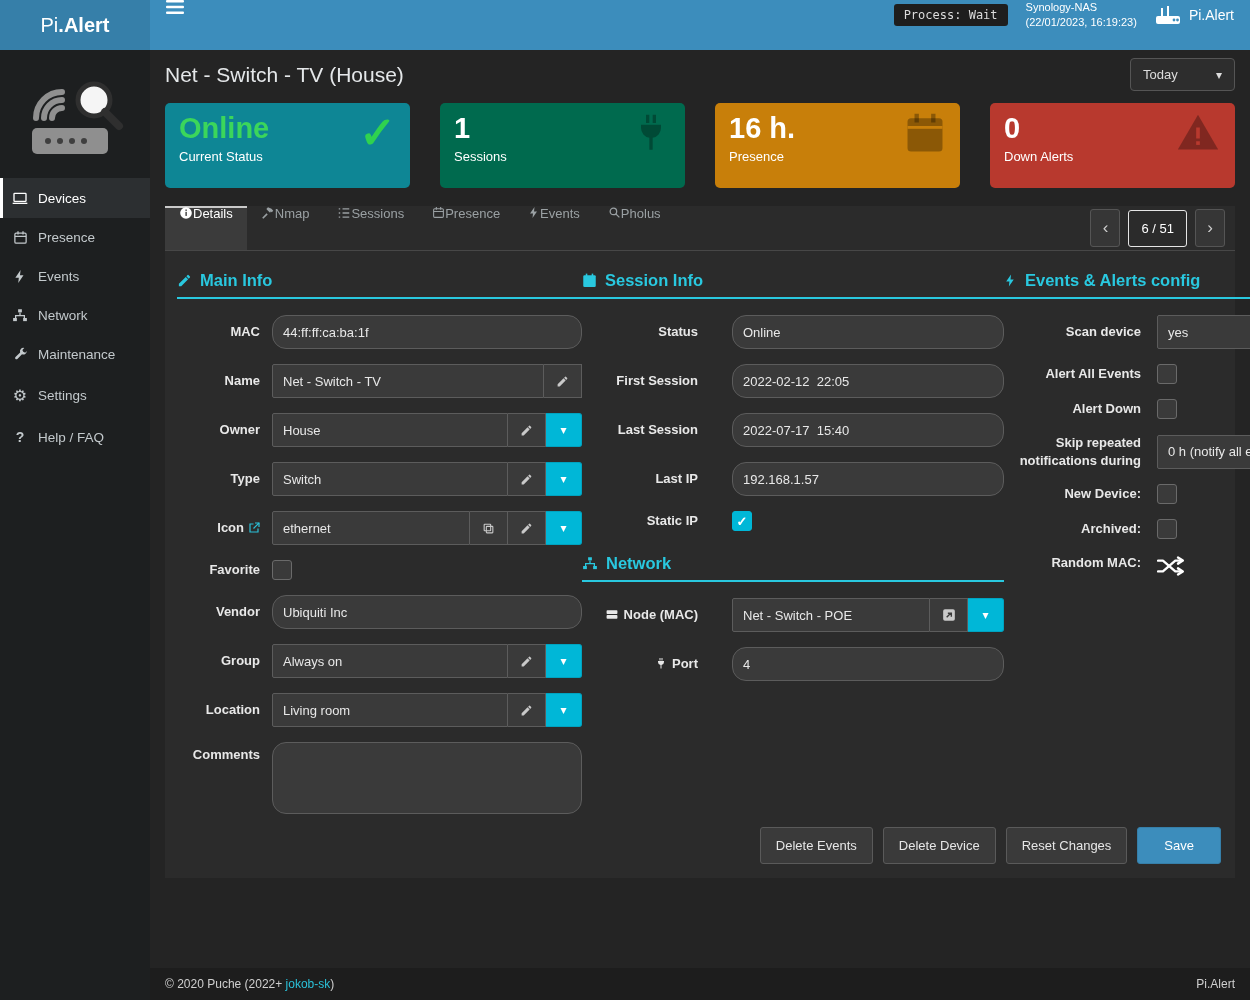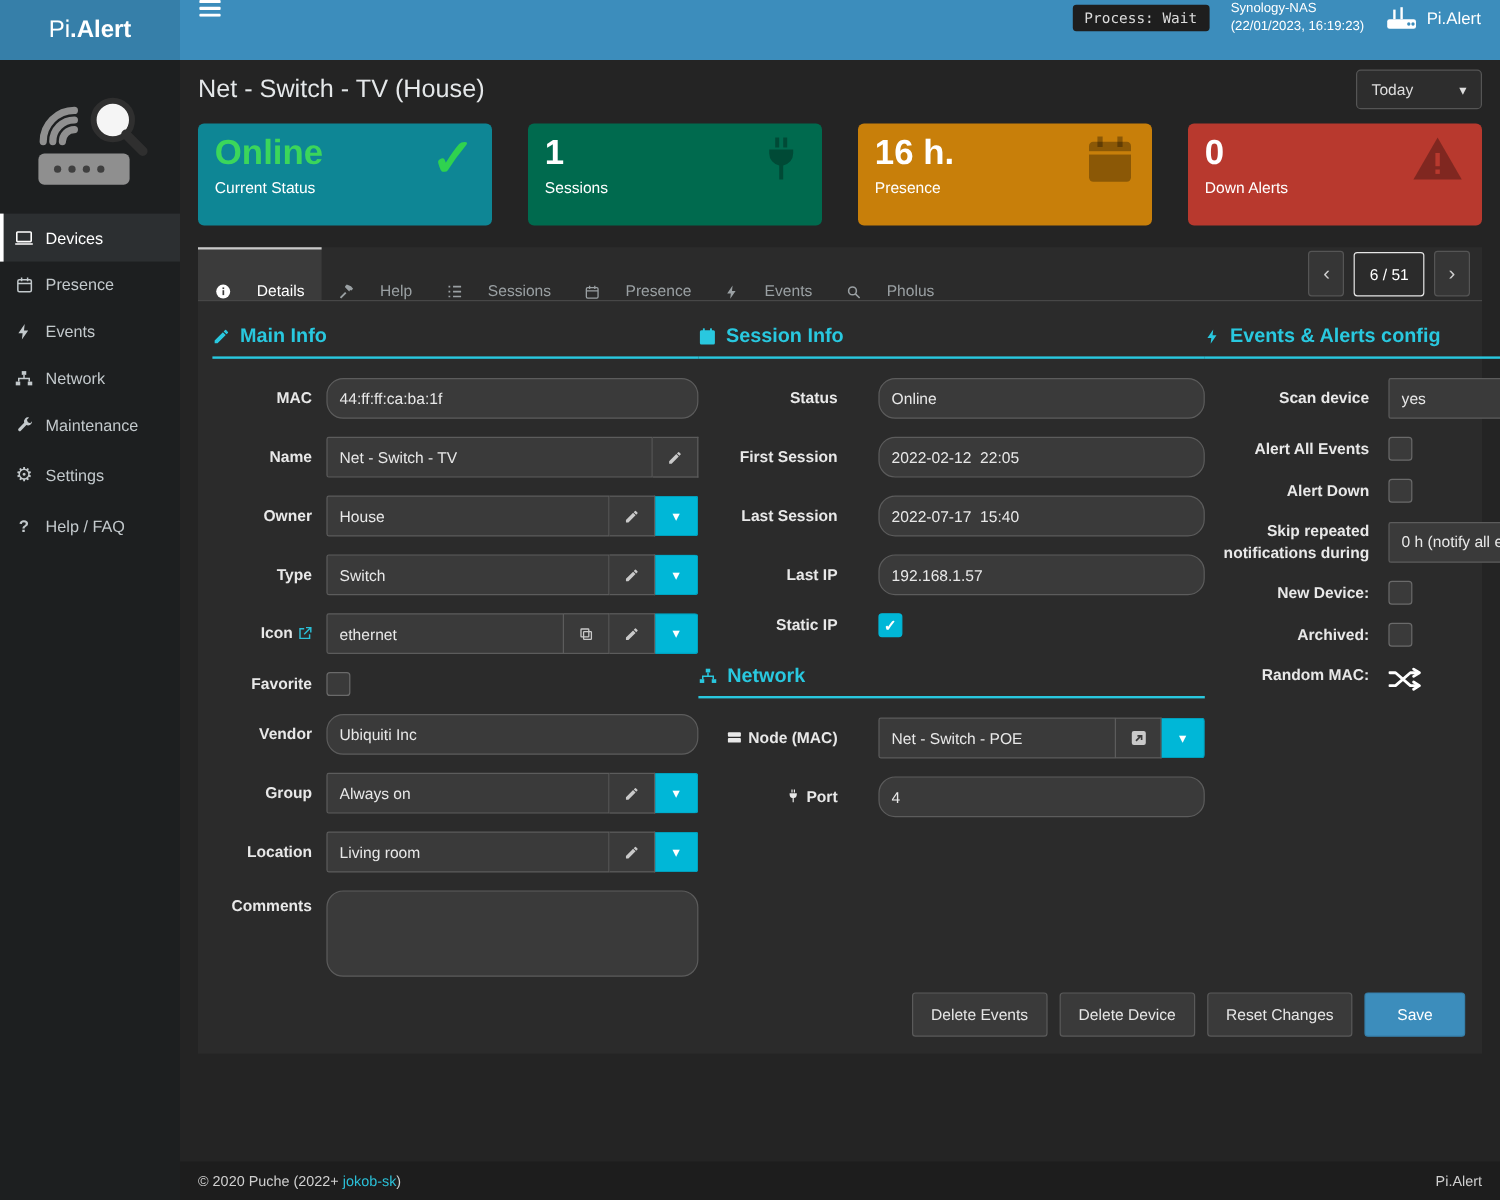--- a/index.html
+++ b/index.html
@@ -31,21 +31,21 @@
   
   .cards{display:flex;gap:30px}
   .card{flex:1;border-radius:5px;padding:10px 14px;height:85px;position:relative;color:#fff;cursor:pointer}
   .card-value{font-size:29px;font-weight:bold;line-height:1.1}
   .card-label{font-size:13px;margin-top:4px}
   .card-icon{position:absolute;top:8px;right:14px}
   .card-icon.check{font-size:44px;font-weight:bold;color:#2fd24f;line-height:1}
   
   .panel{background:#2b2b2b;margin-top:18px;height:672px;display:flex;flex-direction:column}
   .tabrow{display:flex;align-items:center;border-bottom:1px solid #474747}
-  .tab{display:flex;align-items:flex-end;gap:21px;padding:0 14px;font-size:13px;color:#9aa0a3;background:none;border:none;height:44px;cursor:pointer}
+  .tab{display:flex;align-items:flex-start;gap:0;padding:0 14px;font-size:13px;color:#9aa0a3;background:none;border:none;height:44px;cursor:pointer}
   .tab.active{background:#3b3b3b;color:#fff;box-shadow:inset 0 2px 0 #c9c9c9}
   .pager{margin-left:auto;display:flex;align-items:center;gap:8px;padding-right:10px}
   .pgbtn{width:30px;height:38px;background:#363636;border:1px solid #555;color:#cfcfcf;font-size:17px;border-radius:3px;cursor:pointer}
   .pgbox{border:1px solid #e6e6e6;color:#fff;font-size:13px;padding:10px 12px;border-radius:3px}
   
   .panel-body{flex:1;display:flex;padding:20px 12px 0;min-height:0}
   .fcol{display:flex;flex-direction:column}
   .col1{flex:0 0 320px}.col2{flex:0 0 330px}.col3{flex:1}
   .sect-head{display:flex;align-items:center;gap:8px;color:#29c8df;font-size:16.5px;font-weight:bold;border-bottom:2px solid #29c8df;padding-bottom:7px;margin-bottom:16px}
   .frow{display:flex;align-items:center;margin-bottom:15px}
@@ -260,21 +260,21 @@
                 </svg>
               </span>
             <span>Details</span>
           </button>
           <button class="tab">
             <span>
                 <svg width="14" height="14" viewBox="0 0 24 24" fill="currentColor">
                   <path d="M2 20l7.5-7.5 2 2L4 22zM9.5 4.5 12 2l6 2.5L21 8l-2.5 2.5-1.8-.9-1.2 2.1-5.7-5.7z"></path>
                 </svg>
               </span>
-            <span>Help</span>
+            <span>Nmap</span>
           </button>
           <button class="tab">
             <span>
                 <svg width="14" height="14" viewBox="0 0 24 24" fill="none" stroke="currentColor" stroke-width="2.4">
                   <path d="M3 5h2.5M3 12h2.5M3 19h2.5M9.5 5H21M9.5 12H21M9.5 19H21"></path>
                 </svg>
               </span>
             <span>Sessions</span>
           </button>
           <button class="tab">

